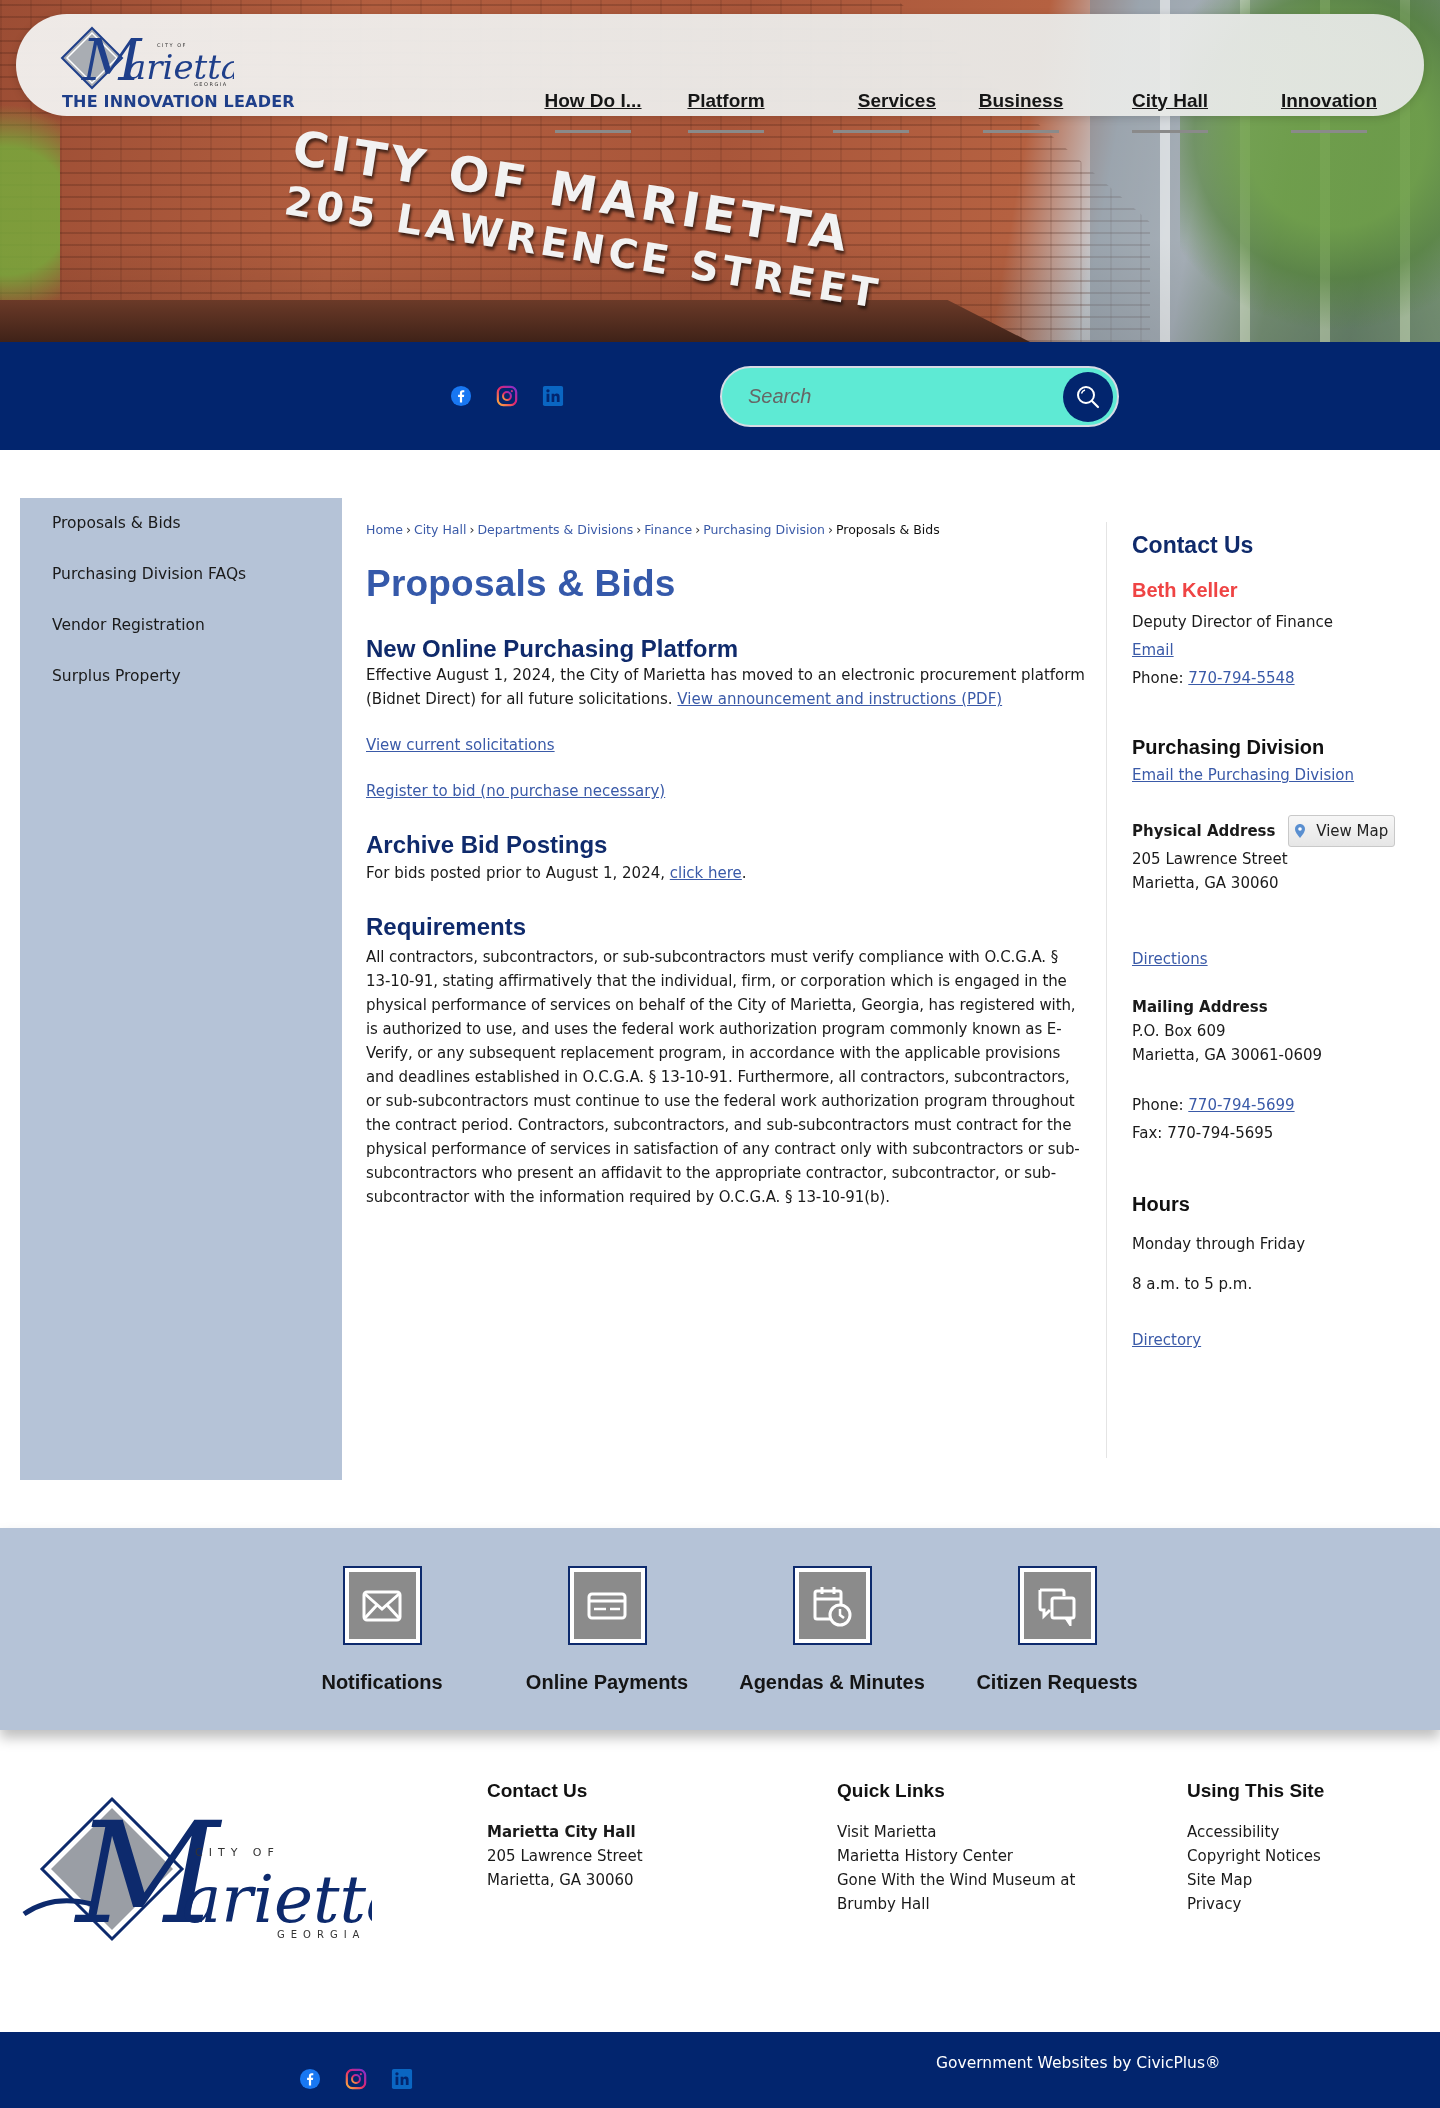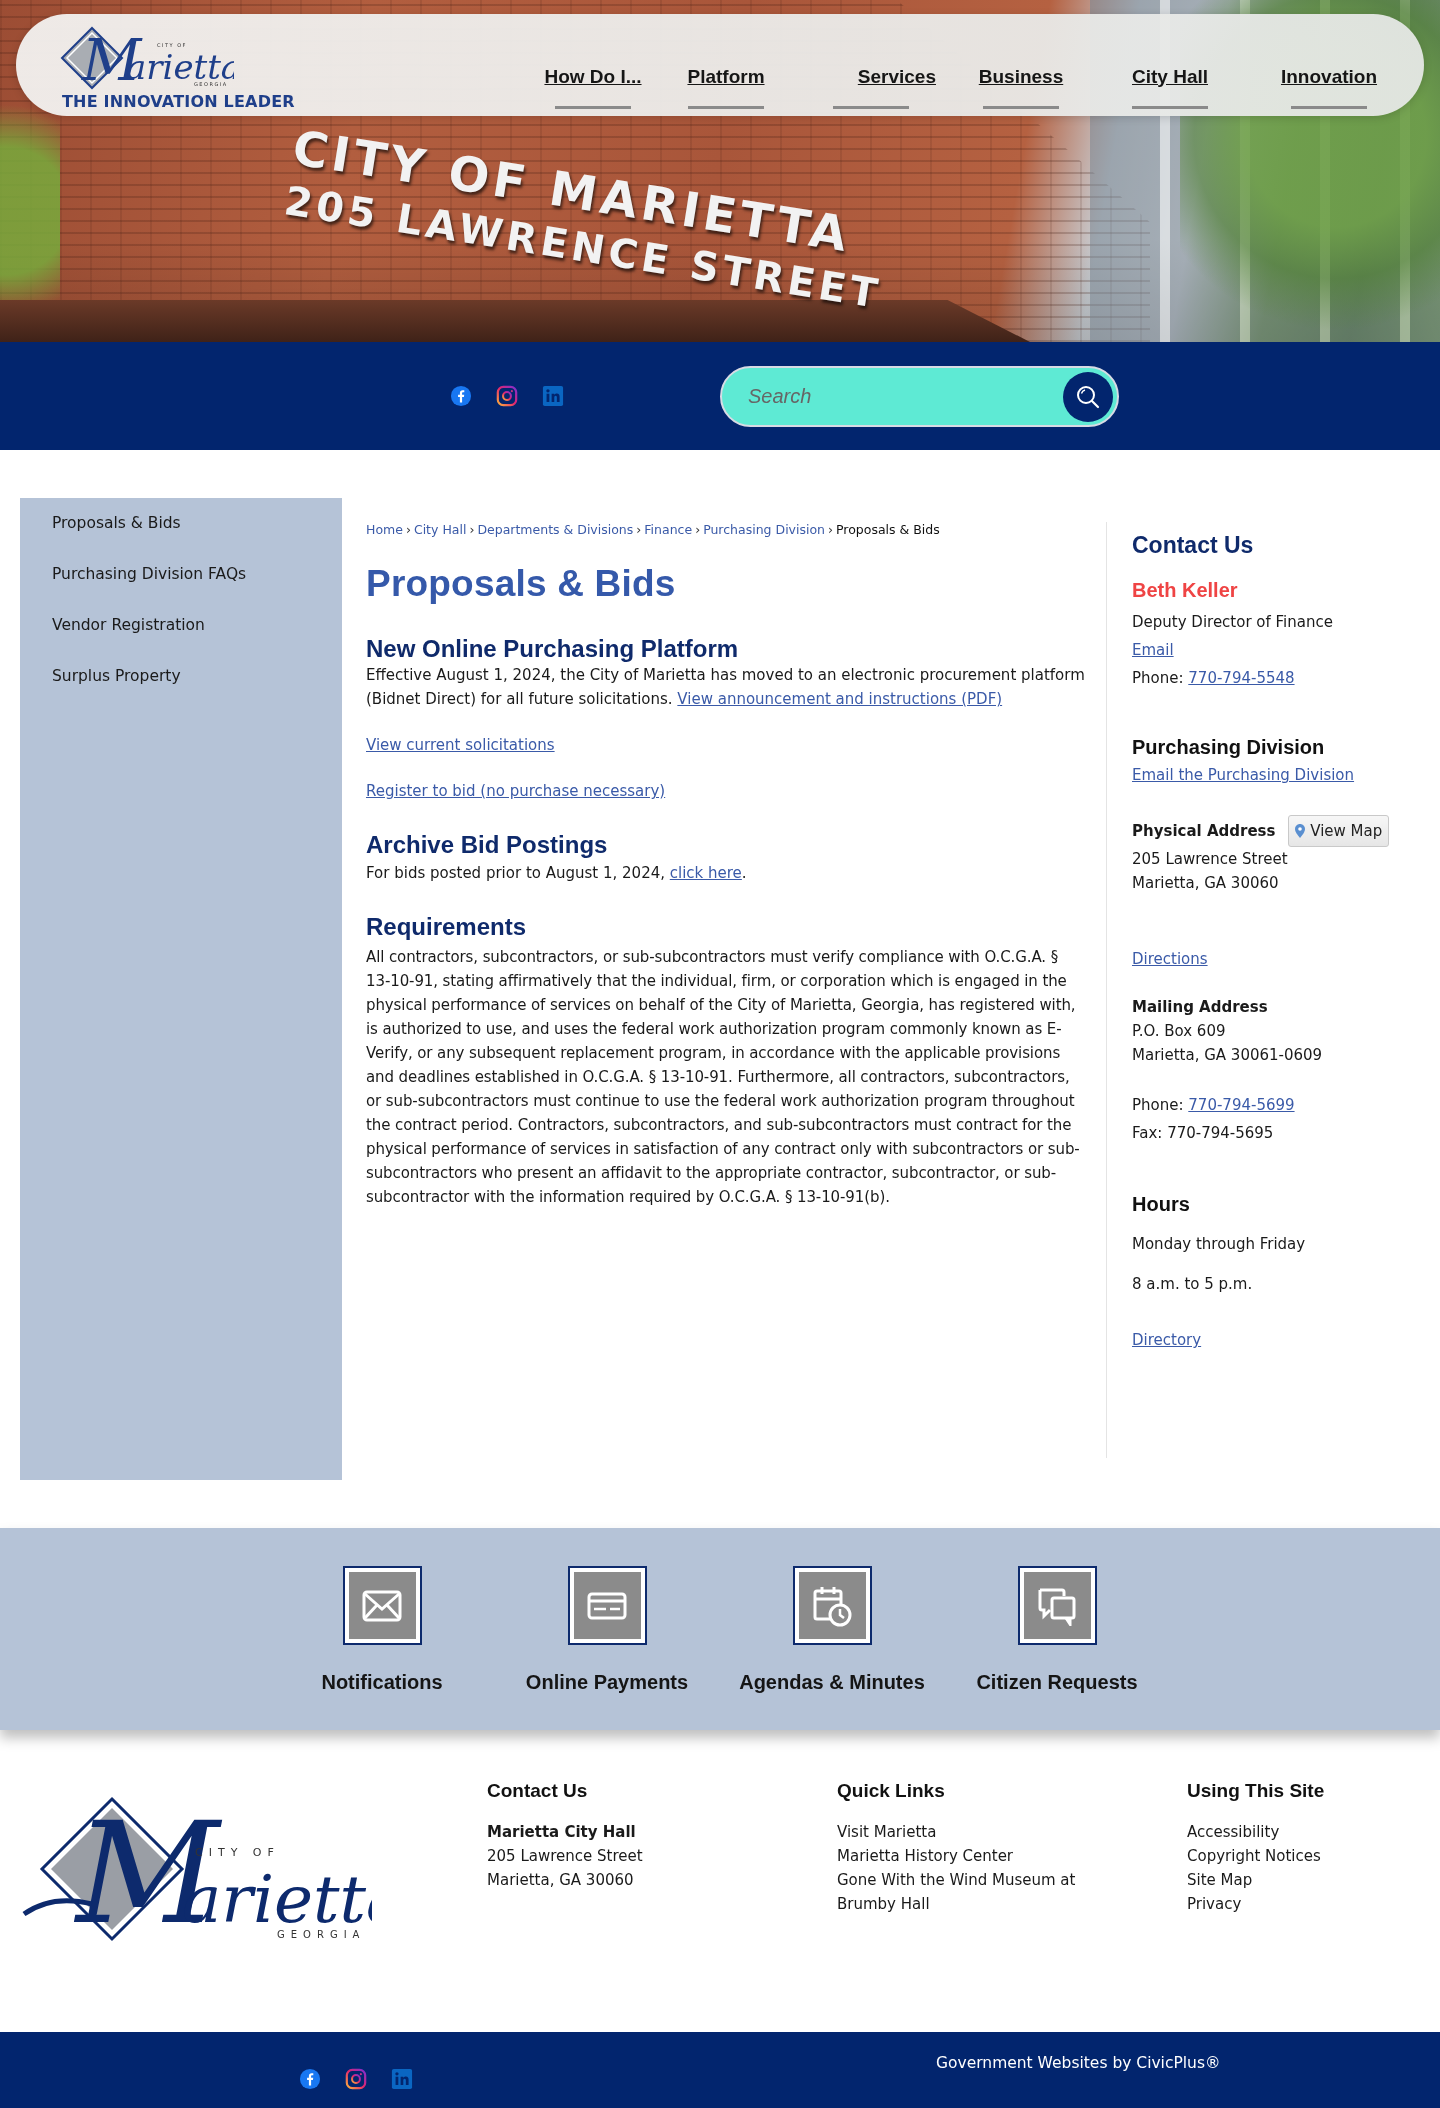--- a/index.html
+++ b/index.html
@@ -62,20 +62,21 @@
     }
     .logo .tagline {
       position: absolute; left: 8px; top: 68px; font-size: 16px; font-weight: bold;
       color: #1f3f8a; letter-spacing: .2px; white-space: nowrap;
     }
     .nav-items { position: absolute; left: 502px; top: 0; height: 102px; display: flex; }
     .nav-item {
       position: relative; height: 125px; display: flex; align-items: center;
       font-size: 19px; font-weight: bold; color: #161616; padding: 0 0; white-space: nowrap;
       font-family: "Liberation Sans", sans-serif;
+      margin-top: 24px;
     }
     .nav-item .underline {
       position: absolute; left: 50%; transform: translateX(-50%);
       bottom: 30px; width: 76px; height: 3px; background: #8a8a8a;
     }
     .nav-item:nth-child(1) { margin-left: 15px; width: 120px; justify-content: center; }
     .nav-item:nth-child(2) { margin-left: 13px; width: 120px; justify-content: center; }
     .nav-item:nth-child(3) { margin-left: 20px; width: 130px; justify-content: flex-end; }
     .nav-item:nth-child(4) { margin-left: 20px; width: 130px; justify-content: center; }
     .nav-item:nth-child(5) { margin-left: 19px; width: 130px; justify-content: center; }
@@ -139,21 +140,21 @@
     .aside { position: absolute; left: 1132px; top: 82px; width: 290px; }
     .aside h3.contact-title {
       font-family: "Liberation Sans", sans-serif; font-size: 23px; font-weight: bold; color: #0f2a6b;
     }
     .aside .name { margin-top: 20px; font-family: "Liberation Sans", sans-serif; font-size: 20px; font-weight: bold; color: #ef4444; }
     .aside .line { font-size: 15px; line-height: 28px; color: #1a1a1a; }
     .aside .line a { color: #3a5aa8; }
     .aside h4 { font-family: "Liberation Sans", sans-serif; font-size: 20px; font-weight: bold; color: #111; }
     .aside .bold { font-weight: bold; font-size: 15px; }
     .viewmap {
-      display: inline-flex; align-items: center; gap: 5px; margin-left: 8px;
+      display: inline-flex; align-items: center; gap: 11px; margin-left: 8px;
       padding: 1px 6px; border: 1px solid #c9c9c9; border-radius: 3px;
       background: linear-gradient(#f7f7f7, #e6e6e6); font-size: 15px; color: #222;
       vertical-align: middle; cursor: pointer;
     }
 
     
     .quick {
       width: 1440px; height: 202px; background: #b5c3d7; position: relative;
       box-shadow: 0 8px 12px rgba(0,0,0,.25);
       z-index: 2;

